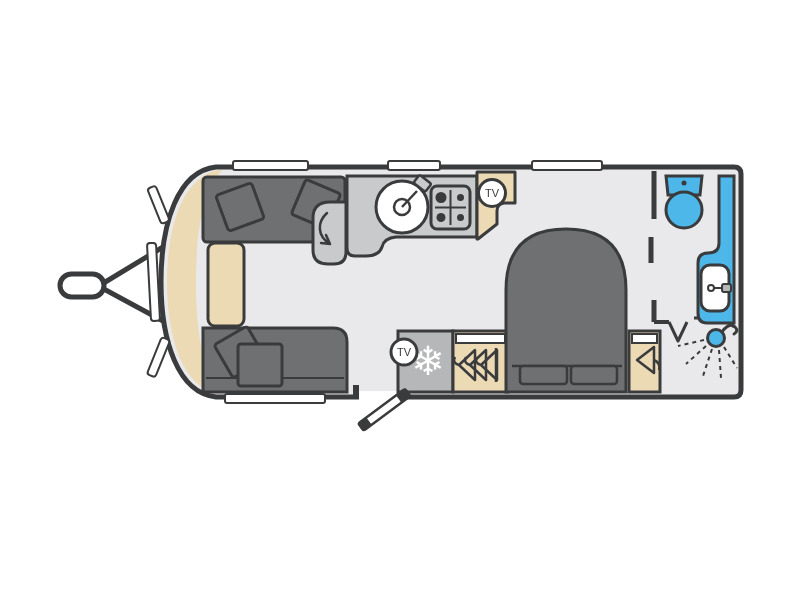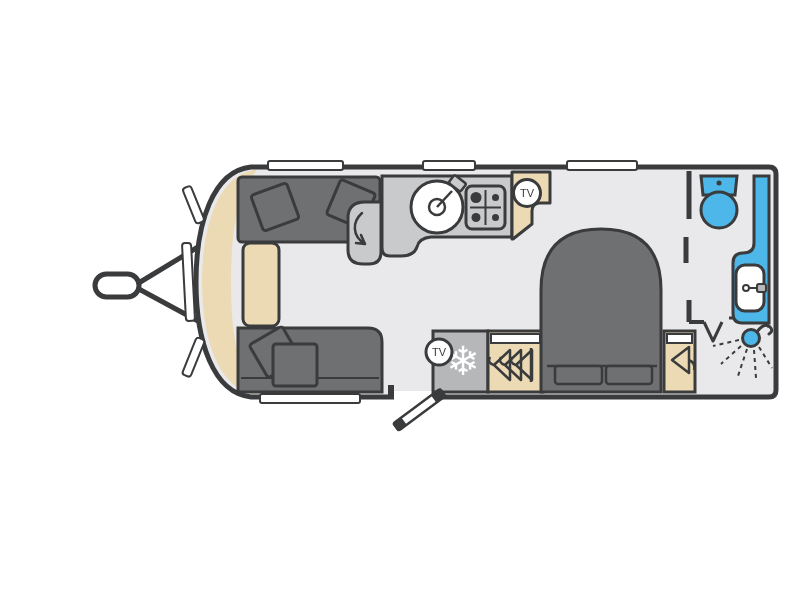--- a/index.html
+++ b/index.html
@@ -1,17 +1,17 @@
 <!DOCTYPE html>
 <html style="--background: #ffffff; --wall: #3a3b3d; --floor: #e9e9eb; --upholstery: #6f7072; --counter: #c9cacc; --appliance: #b6b7b9; --beige: #ecdab5; --blue: #4db7e9; --white: #ffffff;"><head>
 <meta charset="utf-8">
 <style>
   html,body{margin:0;padding:0;background:#fff;}
   .canvas{position:relative;width:760px;height:600px;background:var(--background,#fff);overflow:hidden;
-          font-family:"Liberation Sans", sans-serif;margin-left:35px;}
+          font-family:"Liberation Sans", sans-serif;}
   svg{position:absolute;inset:0;display:block;}
   .sw{stroke:var(--wall);}
   .f-wall{fill:var(--wall);}
   .f-floor{fill:var(--floor);}
   .f-beige{fill:var(--beige);}
   .f-soft{fill:var(--upholstery);}
   .f-counter{fill:var(--counter);}
   .f-app{fill:var(--appliance);}
   .f-blue{fill:var(--blue);}
   .f-white{fill:var(--white);}

